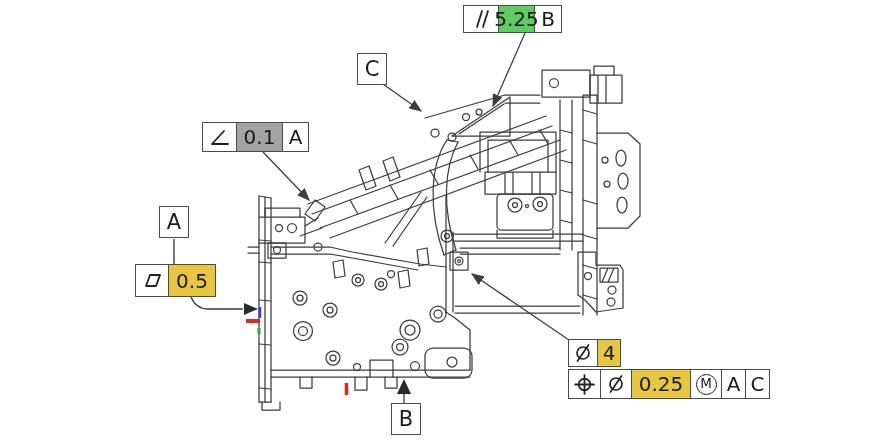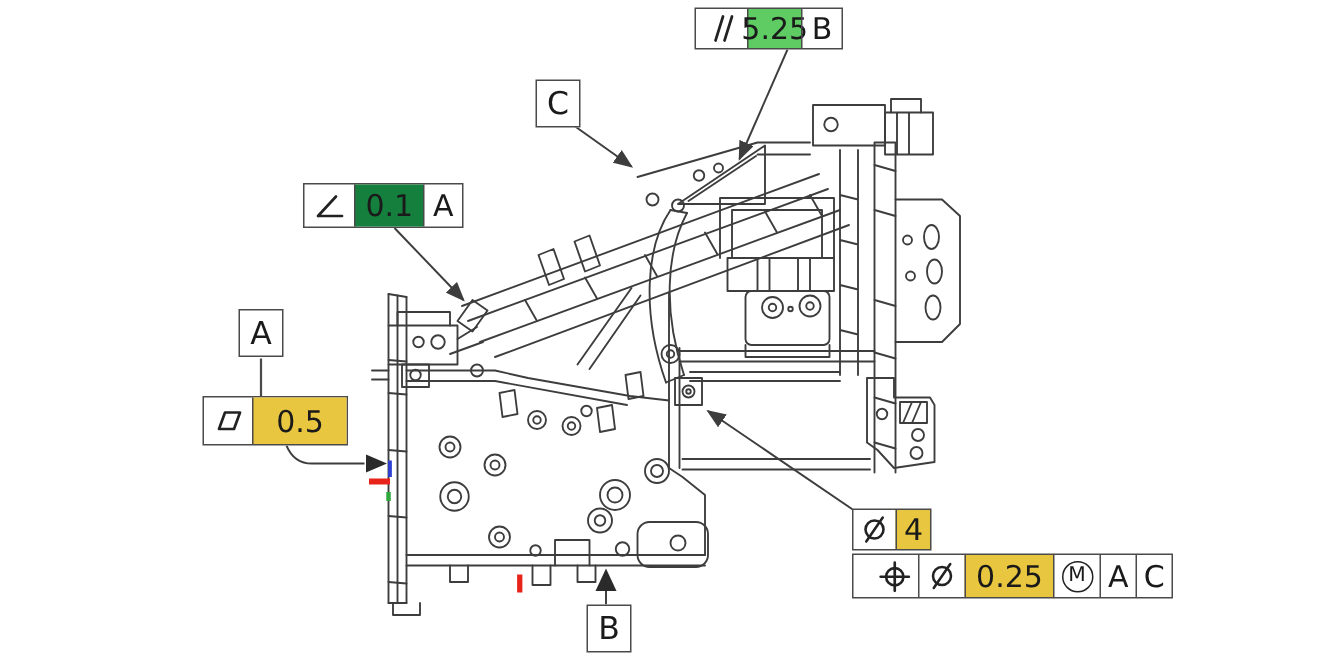--- a/index.html
+++ b/index.html
@@ -13,21 +13,21 @@
     position:absolute;display:flex;align-items:stretch;
     border:1.6px solid #4a4a4a;background:#fff;box-sizing:border-box;
   }
   .fcf .cell{
     display:flex;align-items:center;justify-content:center;
     border-left:1.6px solid #4a4a4a;box-sizing:border-box;
     font-size:20px;line-height:1;white-space:nowrap;
   }
   .fcf .cell:first-child{border-left:none;}
   .hl-green{background:#5ecb63;}
-  .hl-red{background:#15803d;}
+  .hl-red{background:#a3a3a3;}
   .hl-yellow{background:#e9c63f;}
   .sym svg{display:block;}
   .circle-m{
     width:21px;height:21px;border:1.7px solid #222;border-radius:50%;
     display:flex;align-items:center;justify-content:center;
     font-size:13.5px;box-sizing:border-box;
   }
   
   .datum-box{
     position:absolute;width:30px;height:32px;border:1.6px solid #4a4a4a;
@@ -237,34 +237,34 @@
     <div class="cell hl-red" style="width:46px;">0.1</div>
     <div class="cell" style="width:26px;">A</div>
   </div>
 
   <div class="fcf" style="left:135px;top:264px;height:33px;">
     <div class="cell sym" style="width:32px;">
       <svg width="24" height="24" viewBox="0 0 24 24" stroke="#222" stroke-width="1.8" fill="none" stroke-linejoin="round">
         <path d="M6,17 L10,6 L20,6 L16,17 Z"></path>
       </svg>
     </div>
-    <div class="cell hl-yellow" style="width:63px;">0.5</div>
+    <div class="cell hl-yellow" style="width:47px;">0.5</div>
   </div>
 
   <div class="fcf" style="left:568px;top:339px;height:28px;">
     <div class="cell sym" style="width:28px;">
       <svg width="22" height="22" viewBox="0 0 22 22" stroke="#222" stroke-width="1.7" fill="none" stroke-linecap="round">
         <circle cx="11" cy="11" r="6"></circle>
           <path d="M5.5,19 L16.5,3"></path>
       </svg>
     </div>
     <div class="cell hl-yellow" style="width:23px;">4</div>
   </div>
 
-  <div class="fcf" style="left:568px;top:369px;height:30px;padding-left:12px;">
+  <div class="fcf" style="left:568px;top:369px;height:30px;">
     <div class="cell sym" style="width:31px;">
       <svg width="23" height="23" viewBox="0 0 22 22" stroke="#222" stroke-width="1.7" fill="none" stroke-linecap="round">
         <circle cx="11" cy="11" r="5.5"></circle>
           <path d="M11,2 L11,20 M2,11 L20,11"></path>
       </svg>
     </div>
     <div class="cell sym" style="width:31px;">
       <svg width="22" height="22" viewBox="0 0 22 22" stroke="#222" stroke-width="1.7" fill="none" stroke-linecap="round">
         <circle cx="11" cy="11" r="6"></circle>
           <path d="M5.5,19 L16.5,3"></path>

